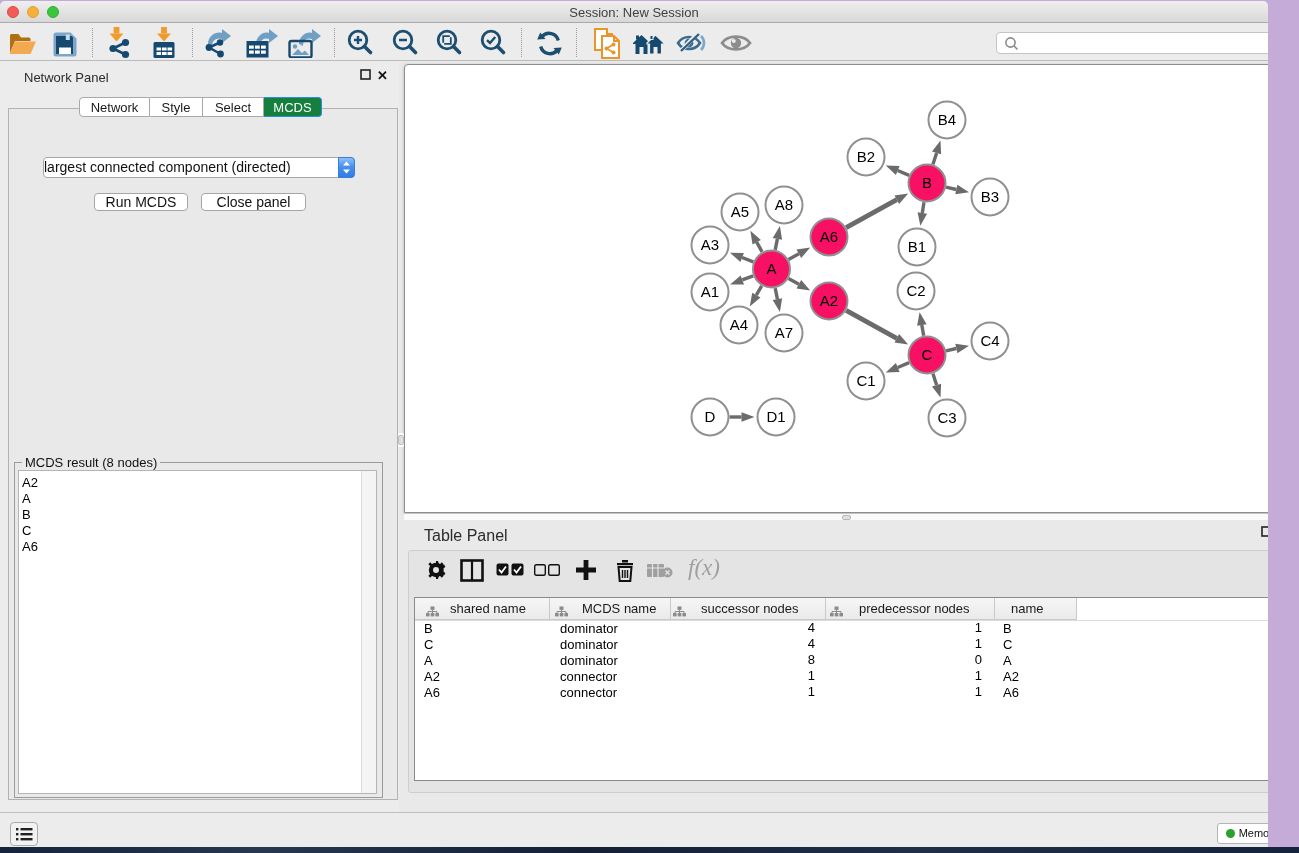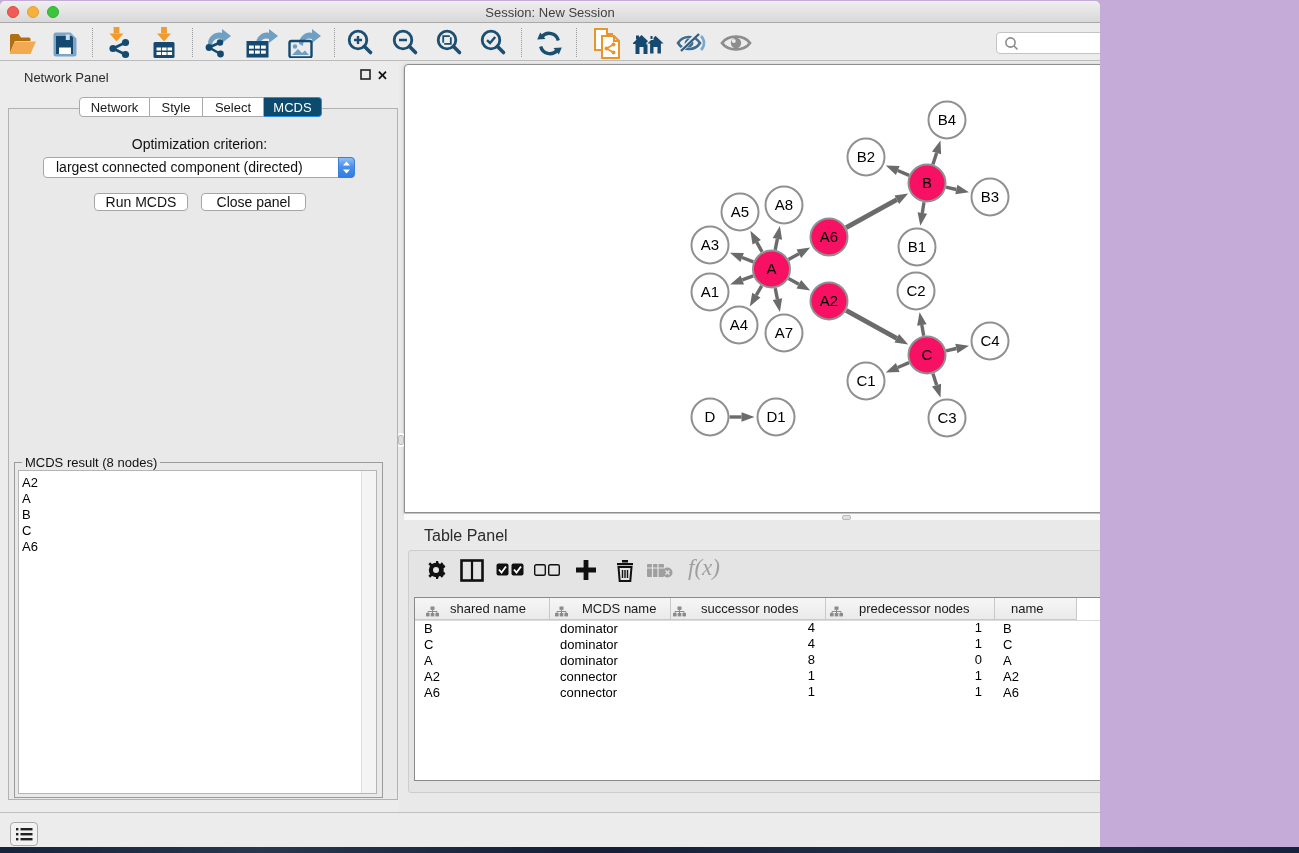--- a/index.html
+++ b/index.html
@@ -1,36 +1,36 @@
 <!DOCTYPE html>
 <html><head><meta charset="utf-8">
 <style>
 *{margin:0;padding:0;box-sizing:border-box}
 html,body{width:1299px;height:853px;overflow:hidden}
 body{font-family:"Liberation Sans",sans-serif;background:#c5abd8;position:relative}
-#win{position:absolute;left:0;top:1px;width:1100px;height:846px;background:#ececec;border-radius:5px 5px 0 0;overflow:hidden}
+#win{position:absolute;left:0;top:1px;width:1268px;height:846px;background:#ececec;border-radius:5px 5px 0 0;overflow:hidden}
 #titlebar{position:absolute;left:0;top:0;width:100%;height:22px;background:linear-gradient(#efefef,#d8d8d8);border-bottom:1px solid #a9a9a9;border-radius:5px 5px 0 0}
 .tl{position:absolute;top:5px;width:12px;height:12px;border-radius:50%}
 #title{position:absolute;top:4px;width:100%;text-align:center;font-size:13px;color:#404040}
 #toolbar{position:absolute;left:0;top:22px;width:100%;height:38px;background:#ececec;border-bottom:1px solid #bbb}
 .sep{position:absolute;top:5px;height:29px;width:0;border-left:1px dotted #9a9a9a}
 .ticon{position:absolute;top:0}
 #searchbox{position:absolute;left:996px;top:9px;width:293px;height:22px;background:#fff;border:1px solid #c4c4c4;border-radius:4px}
 #main{position:absolute;left:0;top:60px;width:1299px;height:751px;background:#e9e9e9}
 
 #cpanel{position:absolute;left:0;top:0;width:399px;height:751px;background:#ececec}
 #cpanel .ptitle{position:absolute;left:24px;top:9px;font-size:13px;color:#2b2b2b}
 .wicons{position:absolute;top:9px;font-size:12px;color:#111}
 #cpinner{position:absolute;left:8px;top:47px;width:390px;height:692px;background:#e9e9e9;border:1px solid #b2b2b2}
 .tabrow{position:absolute;top:36px;left:79px;height:20px;display:flex}
 .tab{height:20px;background:#fff;border:1px solid #a9a9a9;border-left:none;font-size:13px;color:#1a1a1a;display:flex;align-items:center;justify-content:center;padding:0 14px}
 .tab.first{border-left:1px solid #a9a9a9;border-radius:4px 0 0 4px}
-.tab.sel{background:#0c4a6e;color:#fff;border-color:#2c8de8;border-radius:0 4px 4px 0}
+.tab.sel{background:#15803d;color:#fff;border-color:#2c8de8;border-radius:0 4px 4px 0}
 #optlabel{position:absolute;left:0;top:75px;width:399px;text-align:center;font-size:14px;color:#111}
-#dropdown{position:absolute;left:43px;top:96px;width:312px;height:21px;background:#fff;border:1px solid #a6a6a6;border-radius:4px;font-size:14px;color:#111;line-height:19px;padding-left:12px}
+#dropdown{position:absolute;left:43px;top:96px;width:312px;height:21px;background:#fff;border:1px solid #a6a6a6;border-radius:4px;font-size:14px;color:#111;line-height:19px;}
 #dropbtn{position:absolute;right:-1px;top:-1px;width:17px;height:21px;border-radius:0 4px 4px 0;background:linear-gradient(#8ec0f9,#4a90ee 45%,#2f7de5);border:1px solid #3a7fd5}
 .btn{position:absolute;height:18px;background:#fff;border:1px solid #a6a6a6;border-radius:4px;font-size:14px;color:#111;text-align:center;line-height:16px}
 #mcdsbox{position:absolute;left:14px;top:401px;width:369px;height:336px;border:1px solid #9b9b9b}
 #mcdslabel{position:absolute;left:7px;top:-8px;background:#e9e9e9;font-size:13px;color:#111;padding:0 3px}
 #mcdslist{position:absolute;left:3px;top:7px;width:359px;height:324px;background:#fff;border:1px solid #b5b5b5}
 .mrow{font-size:13px;color:#000;padding-left:3px;height:16px;line-height:16px}
 #mcdsscroll{position:absolute;right:0;top:0;width:15px;height:322px;background:#f4f4f4;border-left:1px solid #dcdcdc}
 
 #netwin{position:absolute;left:404px;top:3px;width:893px;height:449px;background:#fff;border:1px solid #8e8e8e;border-radius:4px 4px 0 0;box-shadow:0 1px 3px rgba(0,0,0,0.25)}
 #nettitle{position:absolute;left:0;top:0;width:100%;height:21px;background:linear-gradient(#ececec,#d5d5d5);border-bottom:1px solid #b5b5b5;border-radius:4px 4px 0 0}
@@ -214,21 +214,20 @@
             <rect x="1" y="1" width="9" height="9" fill="none" stroke="#222" stroke-width="1.6"></rect>
           </svg></div>
 <div class="wicons" style="left:377px;top:7px;font-weight:bold;font-size:13px">✕</div>
 <div id="cpinner"></div>
 <div class="tabrow">
 <div class="tab first" style="width:71px">Network</div>
 <div class="tab" style="width:53px">Style</div>
 <div class="tab" style="width:61px">Select</div>
 <div class="tab sel" style="width:58px">MCDS</div>
 </div>
-<div id="optlabel">Optimization criterion:</div>
 <div id="dropdown">largest connected component (directed)
 <div id="dropbtn"><svg width="15" height="19" viewBox="0 0 15 19">
 <path d="M4 7.5 L7.5 3.5 L11 7.5 Z M4 11.5 L7.5 15.5 L11 11.5 Z" fill="#fff"></path>
             </svg></div>
 </div>
 <div class="btn" style="left:94px;top:132px;width:94px">Run MCDS</div>
 <div class="btn" style="left:201px;top:132px;width:105px">Close panel</div>
 <div id="mcdsbox">
 <div id="mcdslabel">MCDS result (8 nodes)</div>
 <div id="mcdslist">

